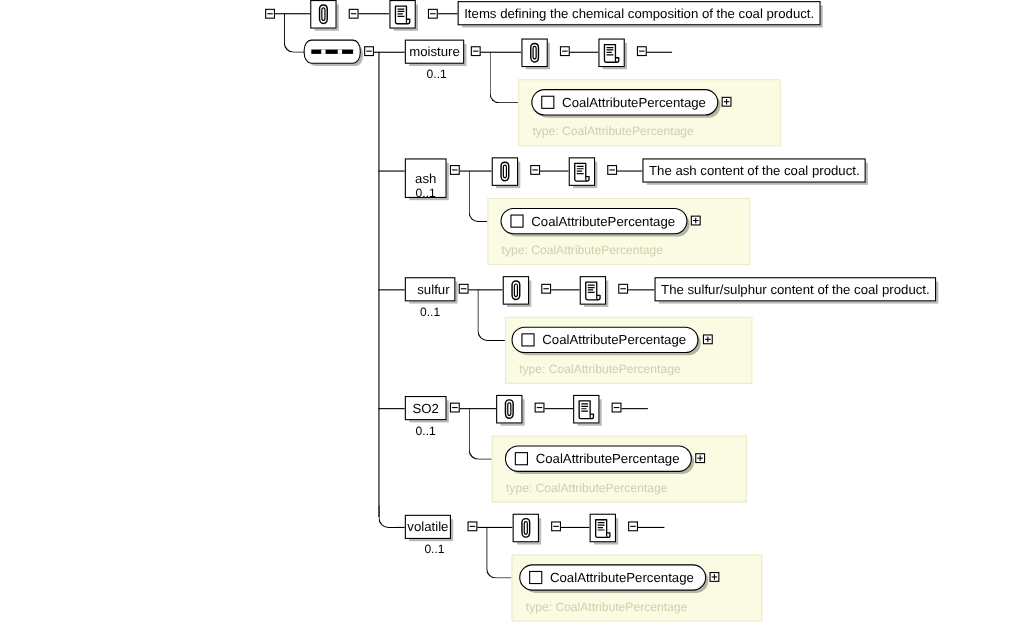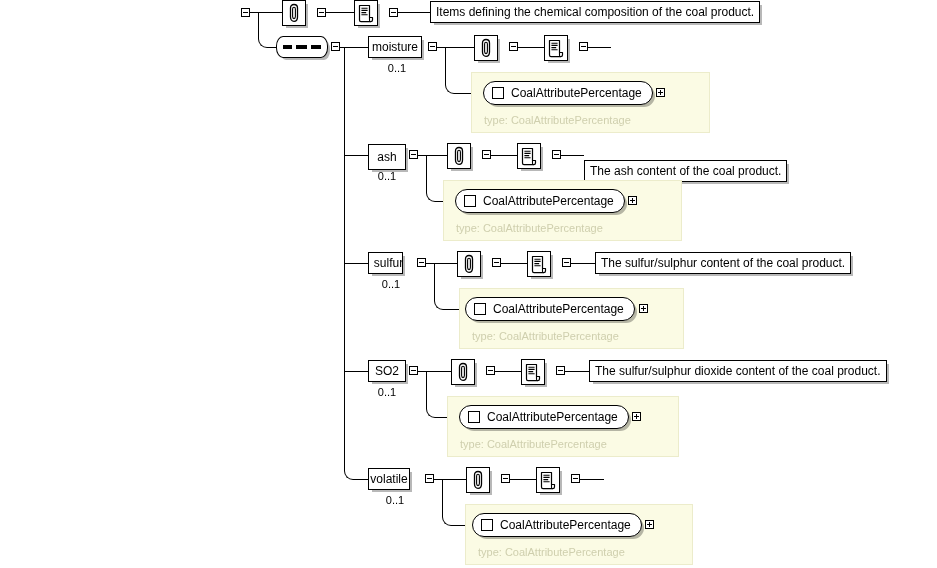--- a/index.html
+++ b/index.html
@@ -129,21 +129,21 @@
   <div class="iconbox" style="left:354px;top:0px;">
     <svg width="16" height="19" viewBox="0 0 16 19">
       <path d="M1.5 1.5 L11.5 1.5 L11.5 13.5 L14.5 13.5 L14.5 16 C14.5 17.2 13.6 17.6 12.6 17.6 L3 17.6 C2 17.6 1.5 17 1.5 16 Z" fill="#fff" stroke="#000" stroke-width="1.2" stroke-linejoin="round"></path>
       <path d="M11.5 13.5 L11.5 16.2 C11.5 17.2 12 17.6 12.6 17.6" fill="none" stroke="#000" stroke-width="1.1"></path>
       <path d="M3.4 4.2 H9.6 M3.4 6.4 H9.6 M3.4 8.6 H8.2 M3.4 10.8 H9.6" stroke="#000" stroke-width="1.1"></path>
     </svg>
   </div>
   <div class="toggle" style="left:389px;top:8px;"></div>
   <div class="h" style="left:398px;top:12px;width:32px;"></div>
 
-  <div class="box doc" style="left:430px;top:1px;height:22px;">
+  <div class="box doc" style="left:416px;top:1px;height:22px;">
     <span>Items defining the chemical composition of the coal product.</span>
   </div>
 
   <div class="elbow" style="left:258px;top:12px;width:20px;height:35px;"></div>
 
   <div class="seq" style="left:276px;top:36px;">
     <span class="seqline"></span>
   </div>
   <div class="toggle" style="left:331px;top:42px;"></div>
 
@@ -181,21 +181,21 @@
   <div class="typepanel" style="left:471px;top:72px;width:239px;height:61px;">
     <div class="typelabel">type: CoalAttributePercentage</div>
   </div>
   <div class="refbox" style="left:483px;top:81px;">
     <span class="sq"></span>
     <span>CoalAttributePercentage</span>
   </div>
   <div class="toggle plus" style="left:656px;top:88px;"></div>
 
   <div class="h" style="left:344px;top:155px;width:24px;"></div>
-  <div class="box elem" style="left:368px;top:144px;width:38px;height:26px;">
+  <div class="box elem" style="left:368px;top:144px;width:38px;height:36px;">
     <span>ash</span>
   </div>
   <div class="card" style="left:368px;top:170px;width:38px;">0..1</div>
   <div class="toggle" style="left:409px;top:150px;"></div>
   <div class="h" style="left:418px;top:155px;width:29px;"></div>
 
   <div class="iconbox" style="left:447px;top:143px;">
     <svg width="12" height="20" viewBox="0 0 12 20">
       <path d="M6 1.5 C8.2 1.5 9.5 3 9.5 5 L9.5 14 C9.5 16.6 8 18.3 6 18.3 C4 18.3 2.5 16.6 2.5 14 L2.5 5 C2.5 3 3.8 1.5 6 1.5 Z" fill="#fff" stroke="#000" stroke-width="1.3"></path>
       <path d="M6 4.2 C6.9 4.2 7.4 5 7.4 5.9 L7.4 13.6 C7.4 14.9 6.8 15.6 6 15.6 C5.2 15.6 4.6 14.9 4.6 13.6 L4.6 5.9 C4.6 5 5.1 4.2 6 4.2 Z" fill="#fff" stroke="#000" stroke-width="1.1"></path>
@@ -205,36 +205,36 @@
   <div class="h" style="left:491px;top:155px;width:26px;"></div>
   <div class="iconbox" style="left:517px;top:143px;">
     <svg width="16" height="19" viewBox="0 0 16 19">
       <path d="M1.5 1.5 L11.5 1.5 L11.5 13.5 L14.5 13.5 L14.5 16 C14.5 17.2 13.6 17.6 12.6 17.6 L3 17.6 C2 17.6 1.5 17 1.5 16 Z" fill="#fff" stroke="#000" stroke-width="1.2" stroke-linejoin="round"></path>
       <path d="M11.5 13.5 L11.5 16.2 C11.5 17.2 12 17.6 12.6 17.6" fill="none" stroke="#000" stroke-width="1.1"></path>
       <path d="M3.4 4.2 H9.6 M3.4 6.4 H9.6 M3.4 8.6 H8.2 M3.4 10.8 H9.6" stroke="#000" stroke-width="1.1"></path>
     </svg>
   </div>
   <div class="toggle" style="left:552px;top:150px;"></div>
   <div class="h" style="left:561px;top:155px;width:23px;"></div>
-  <div class="box doc" style="left:584px;top:144px;height:22px;margin-top:16px;">
+  <div class="box doc" style="left:584px;top:144px;height:22px;">
     <span>The ash content of the coal product.</span>
   </div>
 
   <div class="elbow" style="left:426px;top:155px;width:17px;height:46px;"></div>
   <div class="typepanel" style="left:443px;top:180px;width:239px;height:61px;">
     <div class="typelabel">type: CoalAttributePercentage</div>
   </div>
   <div class="refbox" style="left:455px;top:189px;">
     <span class="sq"></span>
     <span>CoalAttributePercentage</span>
   </div>
   <div class="toggle plus" style="left:628px;top:196px;"></div>
 
   <div class="h" style="left:344px;top:263px;width:24px;"></div>
-  <div class="box elem" style="left:368px;top:252px;width:35px;height:22px;padding-left:12px;">
+  <div class="box elem" style="left:368px;top:252px;width:46px;height:22px;padding-left:12px;">
     <span>sulfur</span>
   </div>
   <div class="card" style="left:368px;top:278px;width:46px;">0..1</div>
   <div class="toggle" style="left:417px;top:258px;"></div>
   <div class="h" style="left:426px;top:263px;width:31px;"></div>
 
   <div class="iconbox" style="left:457px;top:251px;">
     <svg width="12" height="20" viewBox="0 0 12 20">
       <path d="M6 1.5 C8.2 1.5 9.5 3 9.5 5 L9.5 14 C9.5 16.6 8 18.3 6 18.3 C4 18.3 2.5 16.6 2.5 14 L2.5 5 C2.5 3 3.8 1.5 6 1.5 Z" fill="#fff" stroke="#000" stroke-width="1.3"></path>
       <path d="M6 4.2 C6.9 4.2 7.4 5 7.4 5.9 L7.4 13.6 C7.4 14.9 6.8 15.6 6 15.6 C5.2 15.6 4.6 14.9 4.6 13.6 L4.6 5.9 C4.6 5 5.1 4.2 6 4.2 Z" fill="#fff" stroke="#000" stroke-width="1.1"></path>
@@ -283,23 +283,20 @@
   <div class="h" style="left:495px;top:371px;width:26px;"></div>
   <div class="iconbox" style="left:521px;top:359px;">
     <svg width="16" height="19" viewBox="0 0 16 19">
       <path d="M1.5 1.5 L11.5 1.5 L11.5 13.5 L14.5 13.5 L14.5 16 C14.5 17.2 13.6 17.6 12.6 17.6 L3 17.6 C2 17.6 1.5 17 1.5 16 Z" fill="#fff" stroke="#000" stroke-width="1.2" stroke-linejoin="round"></path>
       <path d="M11.5 13.5 L11.5 16.2 C11.5 17.2 12 17.6 12.6 17.6" fill="none" stroke="#000" stroke-width="1.1"></path>
       <path d="M3.4 4.2 H9.6 M3.4 6.4 H9.6 M3.4 8.6 H8.2 M3.4 10.8 H9.6" stroke="#000" stroke-width="1.1"></path>
     </svg>
   </div>
   <div class="toggle" style="left:556px;top:366px;"></div>
   <div class="h" style="left:565px;top:371px;width:24px;"></div>
-  <div class="box doc" style="left:589px;top:360px;height:22px;">
-    <span>The sulfur/sulphur dioxide content of the coal product.</span>
-  </div>
 
   <div class="elbow" style="left:426px;top:371px;width:21px;height:46px;"></div>
   <div class="typepanel" style="left:447px;top:396px;width:232px;height:61px;">
     <div class="typelabel">type: CoalAttributePercentage</div>
   </div>
   <div class="refbox" style="left:459px;top:405px;">
     <span class="sq"></span>
     <span>CoalAttributePercentage</span>
   </div>
   <div class="toggle plus" style="left:632px;top:412px;"></div>

